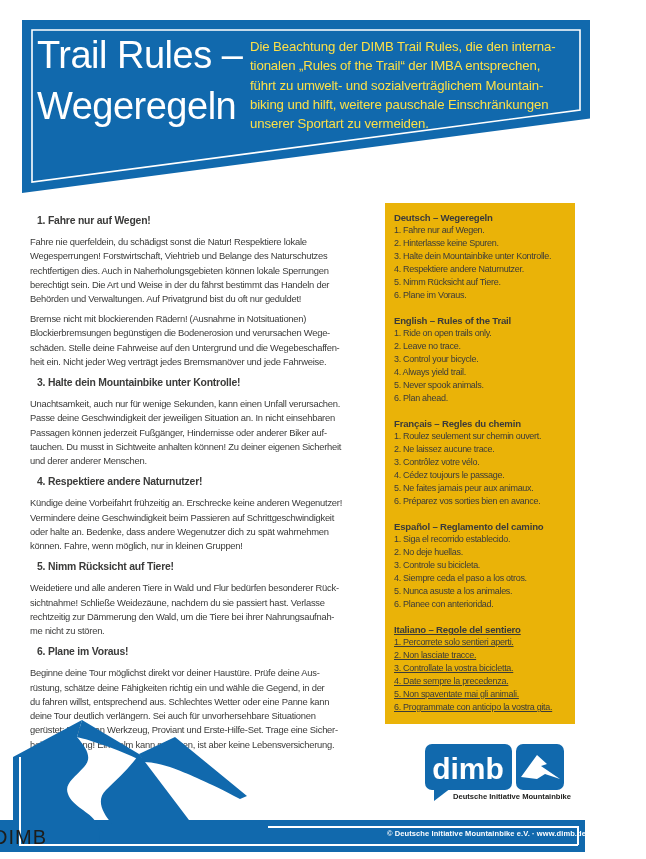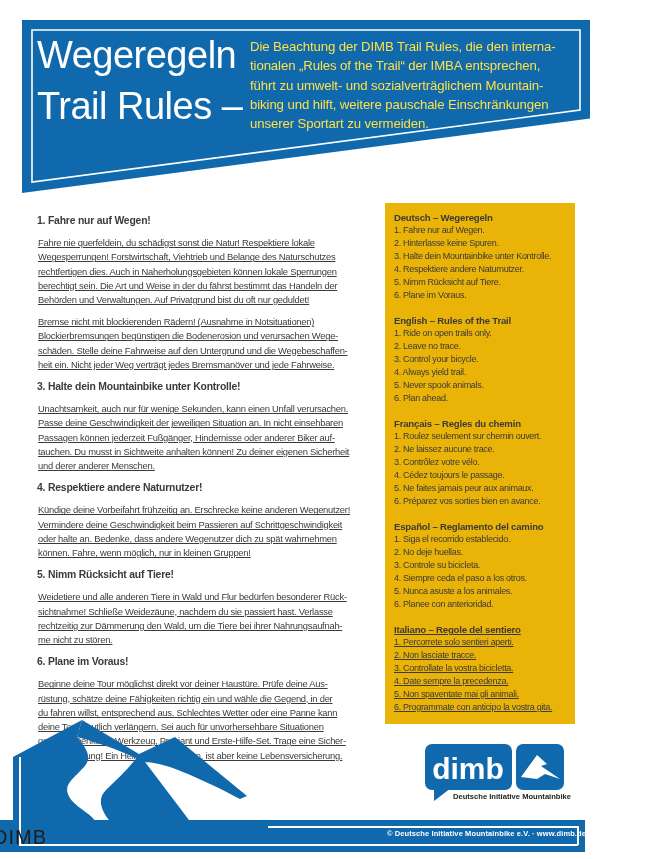--- a/index.html
+++ b/index.html
@@ -22,21 +22,21 @@
     position:absolute;left:228px;top:17px;width:340px;color:#fde047;
     font-size:13.2px;line-height:19.3px;white-space:pre-line;letter-spacing:-0.1px;
   }
   
   .rules{position:absolute;left:30px;top:207px;width:352px;color:#3b3b3a;}
   .rule{margin:0 0 6px 0;}
   .rule h3{
     margin:7px;font-size:10.4px;line-height:14.2px;font-weight:700;letter-spacing:-0.2px;
   }
   .rule p{
-    margin:8px;font-size:9.4px;line-height:14.2px;letter-spacing:-0.25px;white-space:pre-line;text-decoration:underline;
+    margin:0;font-size:9.4px;line-height:14.2px;letter-spacing:-0.25px;white-space:pre-line;
   }
   
   .panel{
     position:absolute;left:385px;top:203px;width:190px;box-sizing:border-box;
     background:#eab308;padding:8px 0 10px 9px;color:#3b3b3a;
   }
   .tsec{margin:0 0 12px 0;}
   .tsec:last-child{margin-bottom:0;text-decoration:underline;}
   .tsec h4{margin:0;font-size:9.6px;line-height:13px;font-weight:700;letter-spacing:-0.2px;white-space:nowrap;}
   .titem{font-size:9px;line-height:13px;letter-spacing:-0.3px;white-space:nowrap;}
@@ -62,22 +62,22 @@
 </head>
 <body>
 
 <div class="page">
 
   <div class="hdr">
     <svg class="hdr-frame" width="568" height="173" viewBox="0 0 568 173">
       <polygon points="10,10 558,10 558,90 10,162" fill="none" stroke="#ffffff" stroke-width="1.6"></polygon>
     </svg>
     <div class="title">
+      <div>Trail Rules –</div>
       <div>Wegeregeln</div>
-      <div>Trail Rules –</div>
     </div>
     <div class="intro">Die Beachtung der DIMB Trail Rules, die den interna-
 tionalen „Rules of the Trail“ der IMBA entsprechen,
 führt zu umwelt- und sozialverträglichem Mountain-
 biking und hilft, weitere pauschale Einschränkungen
 unserer Sportart zu vermeiden.</div>
   </div>
 
   <div class="rules">
     <section class="rule">

